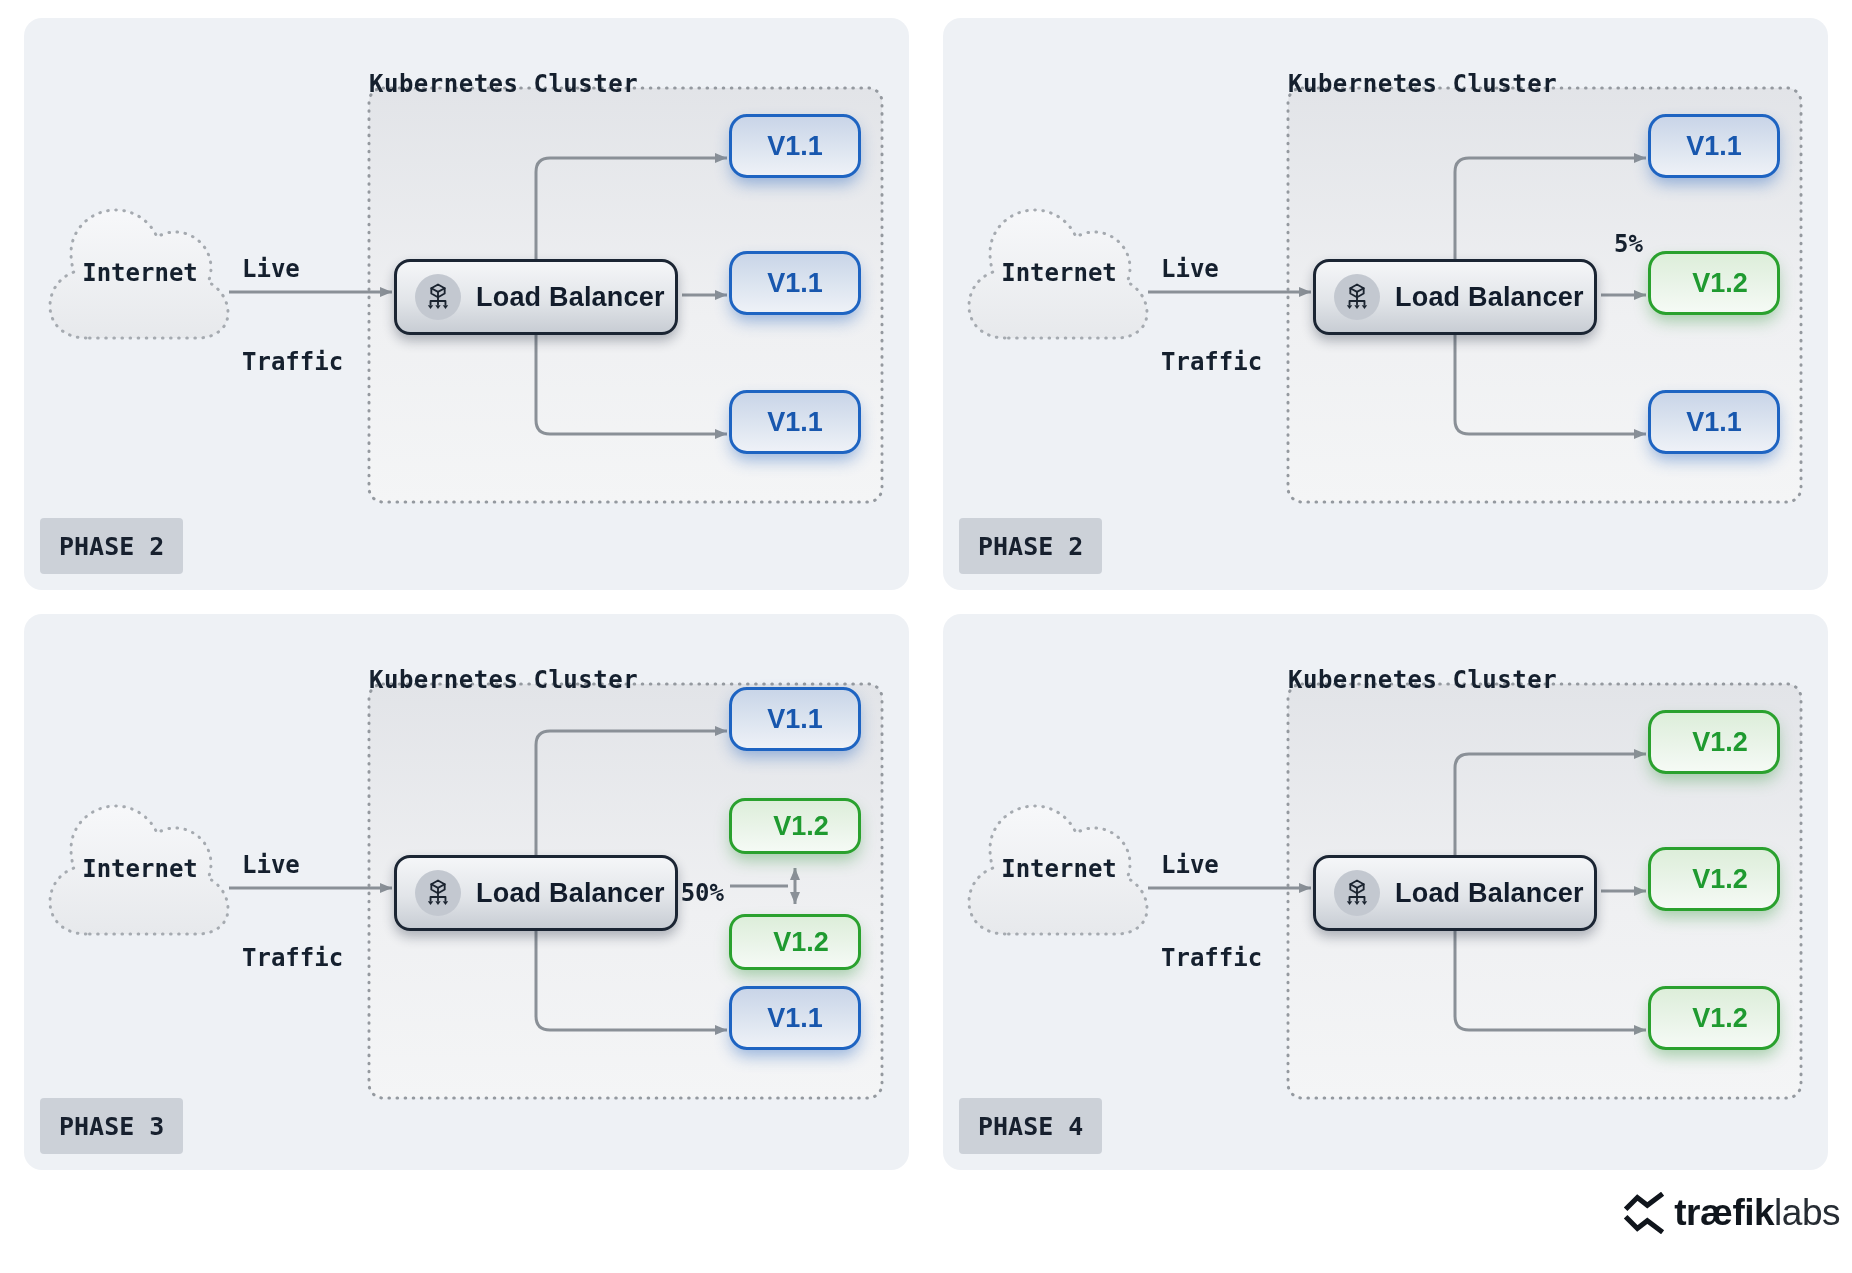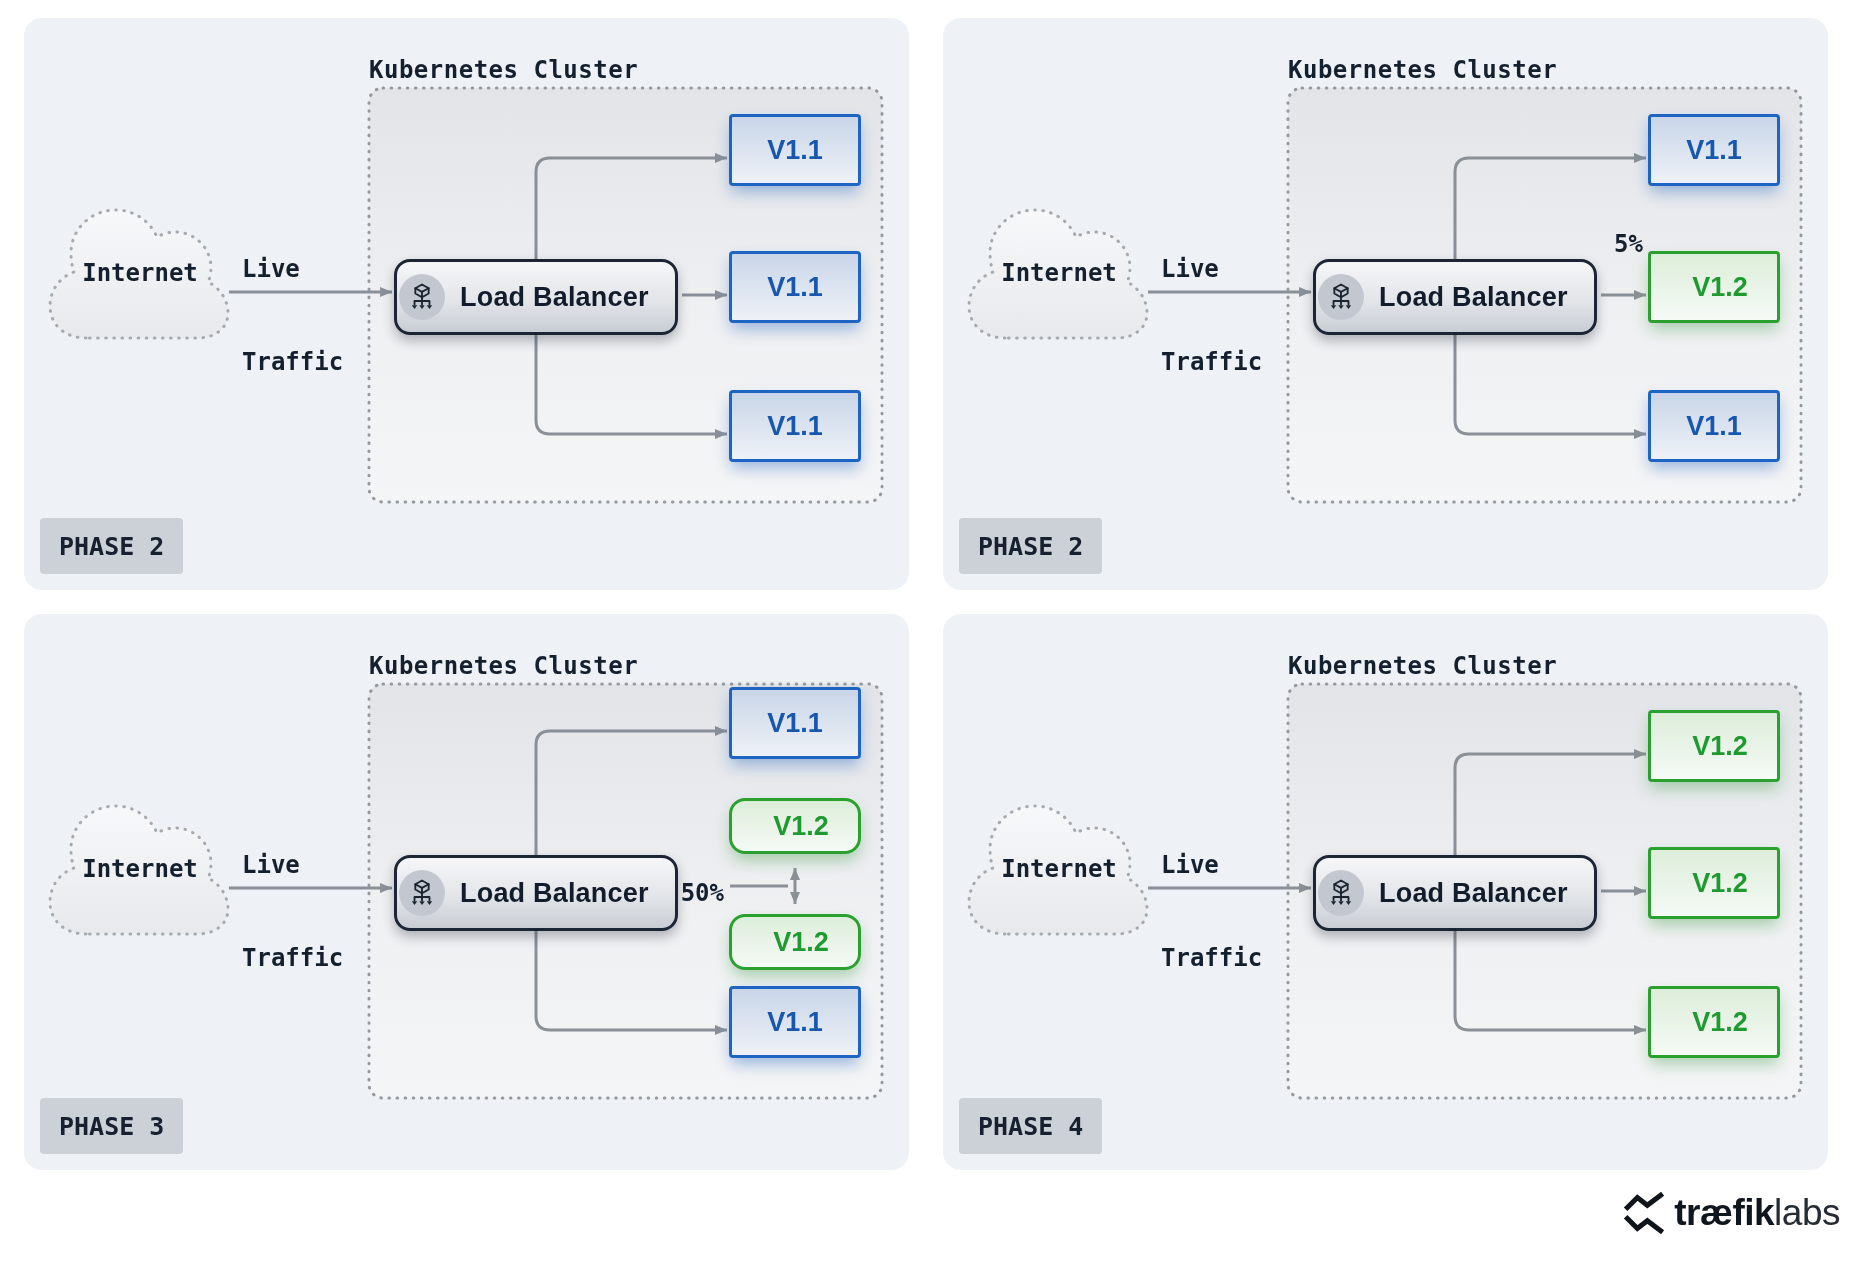--- a/index.html
+++ b/index.html
@@ -2,34 +2,34 @@
 <html><head>
 <meta charset="utf-8">
 <style>
   html,body{margin:0;padding:0;background:#ffffff;}
   .canvas{position:relative;width:1852px;height:1273px;background:#ffffff;overflow:hidden;
           font-family:"DejaVu Sans Mono", monospace;}
   .panel{position:absolute;width:885px;background:#eef1f5;border-radius:18px;}
   .panel > *{position:absolute;z-index:2;}
   .wires{position:absolute;left:0;top:0;z-index:1;pointer-events:none;}
 
-  .klabel{left:345px;top:38px;font-size:24px;font-weight:bold;color:#15202e;letter-spacing:.5px;white-space:pre;}
+  .klabel{left:345px;top:52px;font-size:24px;font-weight:bold;color:#15202e;letter-spacing:.5px;white-space:pre;}
   .cloudlbl{left:27px;top:196px;width:178px;height:118px;display:flex;align-items:center;justify-content:center;
             font-size:24px;font-weight:bold;color:#15202e;}
   .traffic{left:218px;top:174px;font-size:24px;font-weight:bold;color:#15202e;line-height:31px;white-space:pre;}
 
   .lb{left:370px;top:241px;width:284px;height:76px;border:3px solid #1b2533;border-radius:16px;
       background:linear-gradient(180deg,#f5f6f8 0%,#e2e5e9 55%,#c8cdd4 100%);
       box-shadow:0 6px 12px rgba(22,32,52,.30);
-      display:flex;align-items:center;gap:15px;padding-left:2px;box-sizing:border-box;}
+      display:flex;align-items:center;gap:15px;padding-left:18px;box-sizing:border-box;}
   .lb-ic{width:46px;height:46px;border-radius:50%;background:#c3c8d0;flex:0 0 auto;
          display:flex;align-items:center;justify-content:center;}
   .lb-txt{font-family:"Liberation Sans", sans-serif;font-weight:bold;font-size:27px;color:#121c2b;letter-spacing:.2px;}
 
-  .pod{left:705px;width:132px;height:72px;border-radius:4px;box-sizing:border-box;
+  .pod{left:705px;width:132px;height:64px;border-radius:18px;box-sizing:border-box;
        display:flex;align-items:center;justify-content:center;
        font-family:"Liberation Sans", sans-serif;font-weight:bold;font-size:27px;}
   .pod.blue{border:3px solid #1e64c2;color:#1857ae;
        background:linear-gradient(180deg,#c9d5e8 0%,#dde5f0 55%,#eef1f7 100%);
        box-shadow:0 8px 16px -2px rgba(45,105,190,.45);}
   .pod.green{border:3px solid #2aa12e;color:#1f9a30;
        background:linear-gradient(180deg,#ddeeda 0%,#eaf4e9 55%,#f5faf5 100%);
        box-shadow:0 8px 16px -2px rgba(50,150,60,.40);padding-left:12px;}
   .pod.small{height:56px;border-radius:16px;}
 

